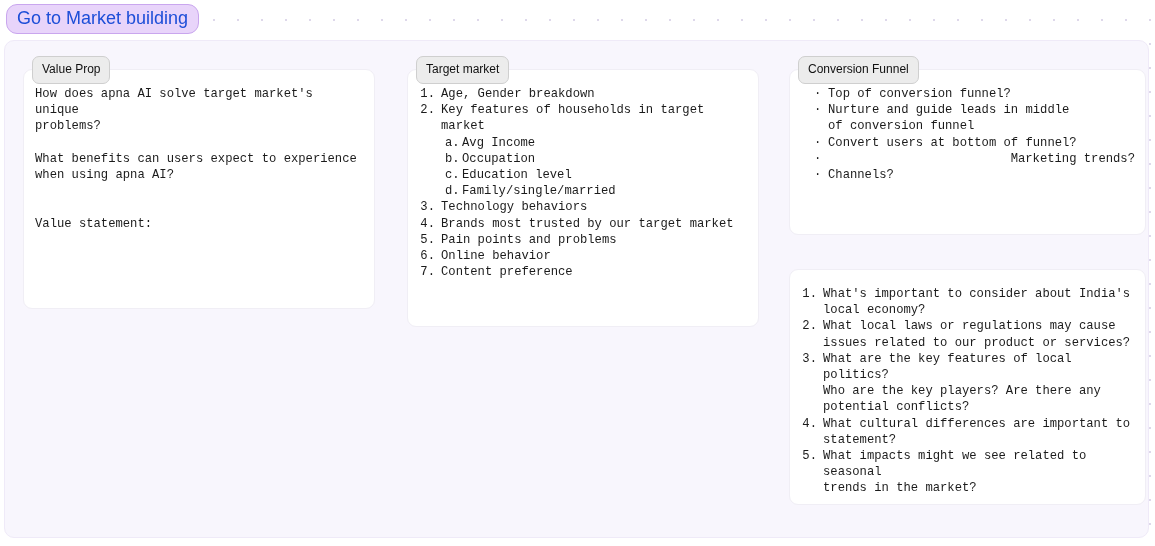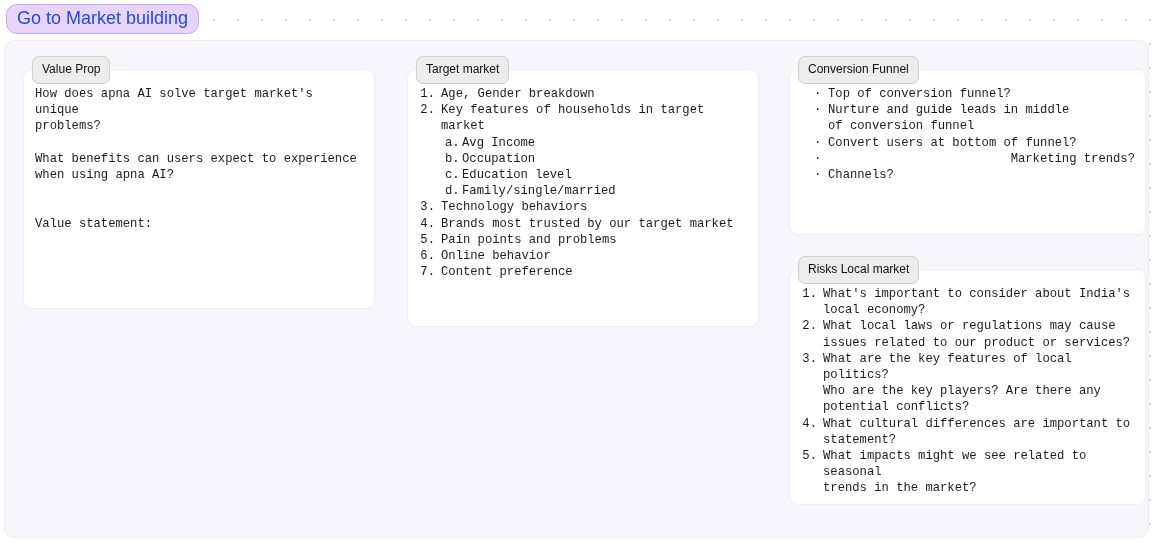--- a/index.html
+++ b/index.html
@@ -226,21 +226,20 @@
           </li>
           <li class="bullet-item">
             <span class="bullet-marker">·</span>
             <span class="bullet-text" style="white-space: pre-wrap;">Channels?</span>
           </li>
         </ul>
     </div>
   </div>
 
   <div class="card" id="card-risks">
-    <div class="card-title">Risks Local market</div>
     <div class="card-body">
       <ul class="num-list" id="risks-list">
           <li class="num-item">
             <span class="num-marker">1.</span>
             <span class="num-text" style="white-space: pre-wrap;">What's important to consider about India's
 local economy?</span>
           </li>
           <li class="num-item">
             <span class="num-marker">2.</span>
             <span class="num-text" style="white-space: pre-wrap;">What local laws or regulations may cause

